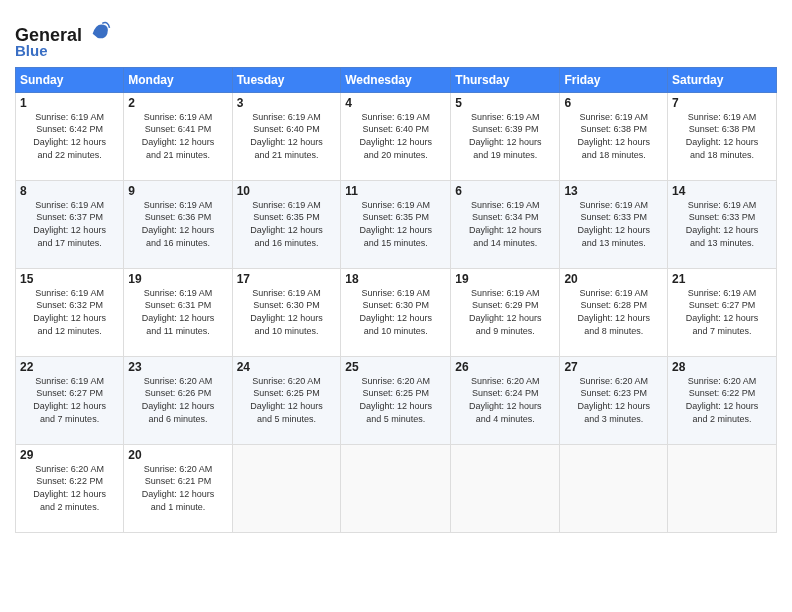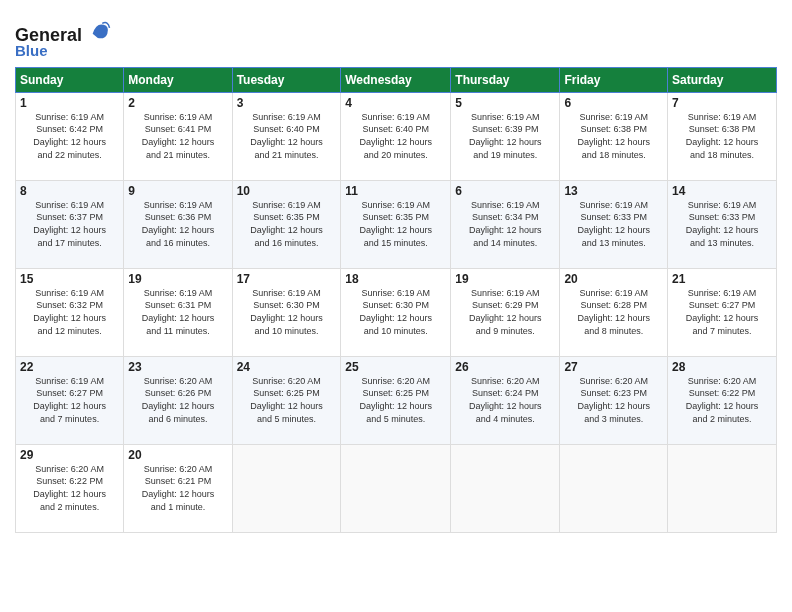--- a/index.html
+++ b/index.html
@@ -49,21 +49,21 @@
     .location {
       font-size: 13px;
       color: #555;
     }
     .calendar {
       width: 100%;
       border-collapse: collapse;
       border: 1px solid #ccc;
     }
     .calendar th {
-      background: #15803d;
+      background: #3b82f6;
       color: #fff;
       font-size: 12px;
       font-weight: bold;
       padding: 5px 4px;
       text-align: left;
       border: 1px solid #4a7fd4;
     }
     .calendar td {
       vertical-align: top;
       border: 1px solid #ddd;

